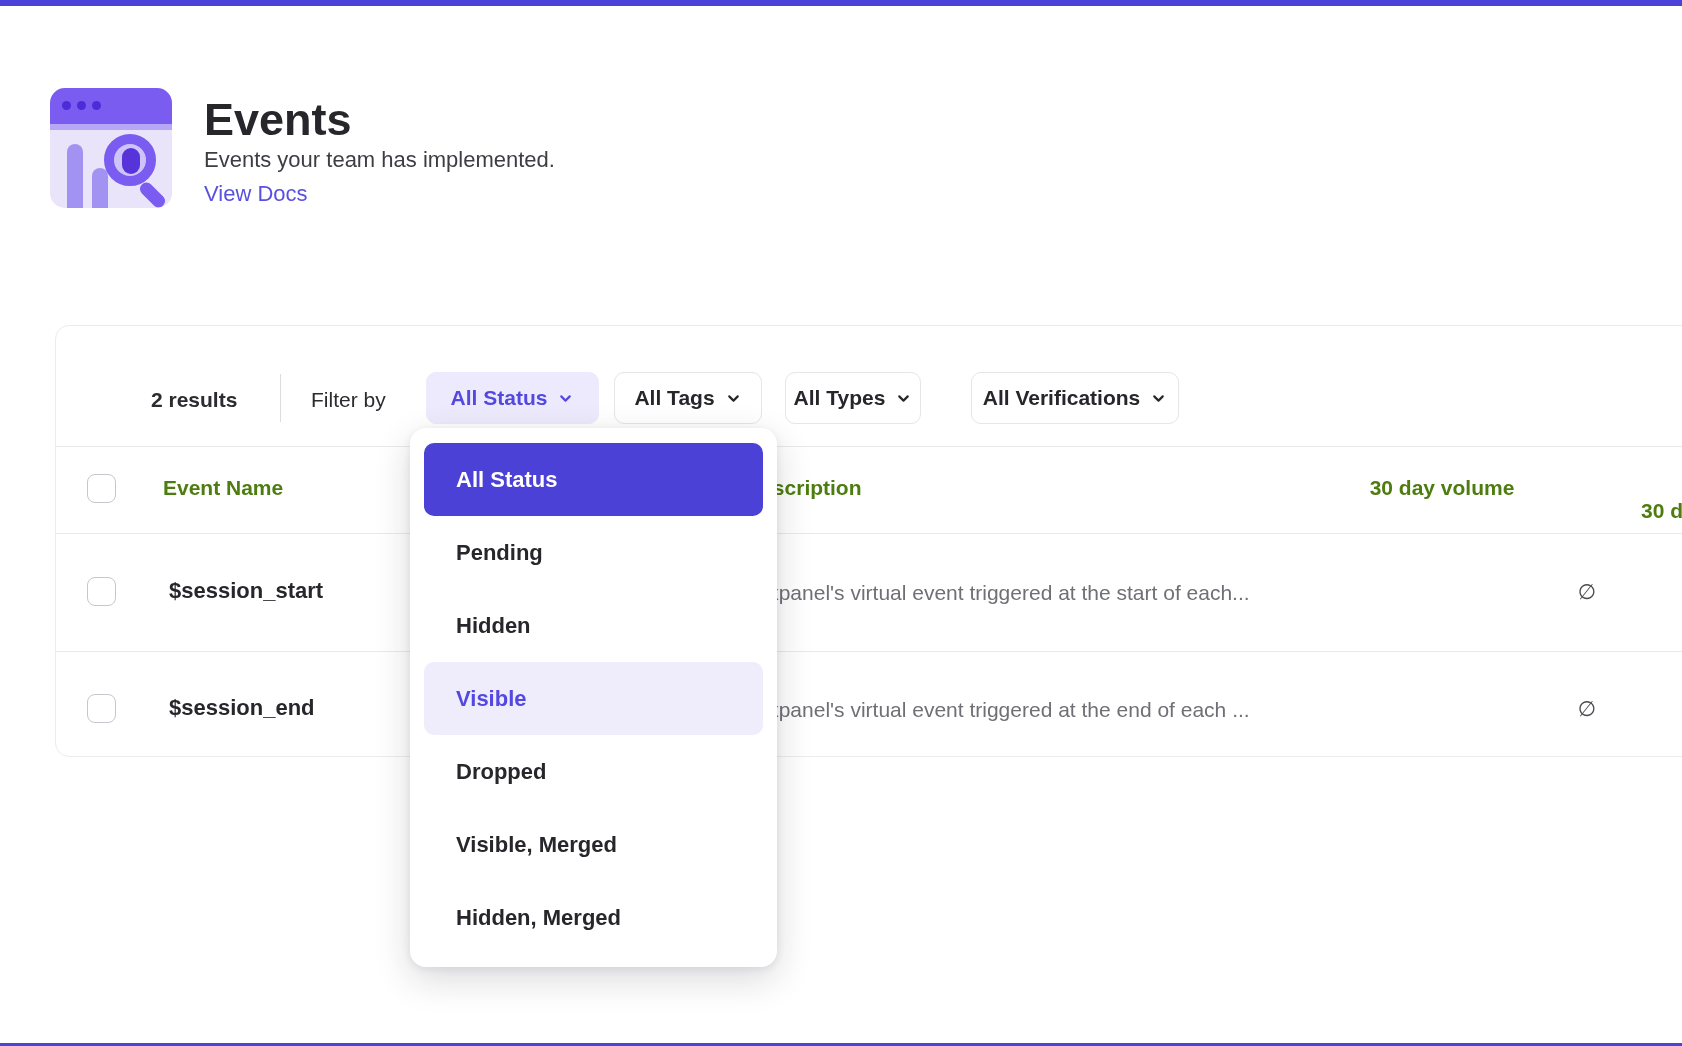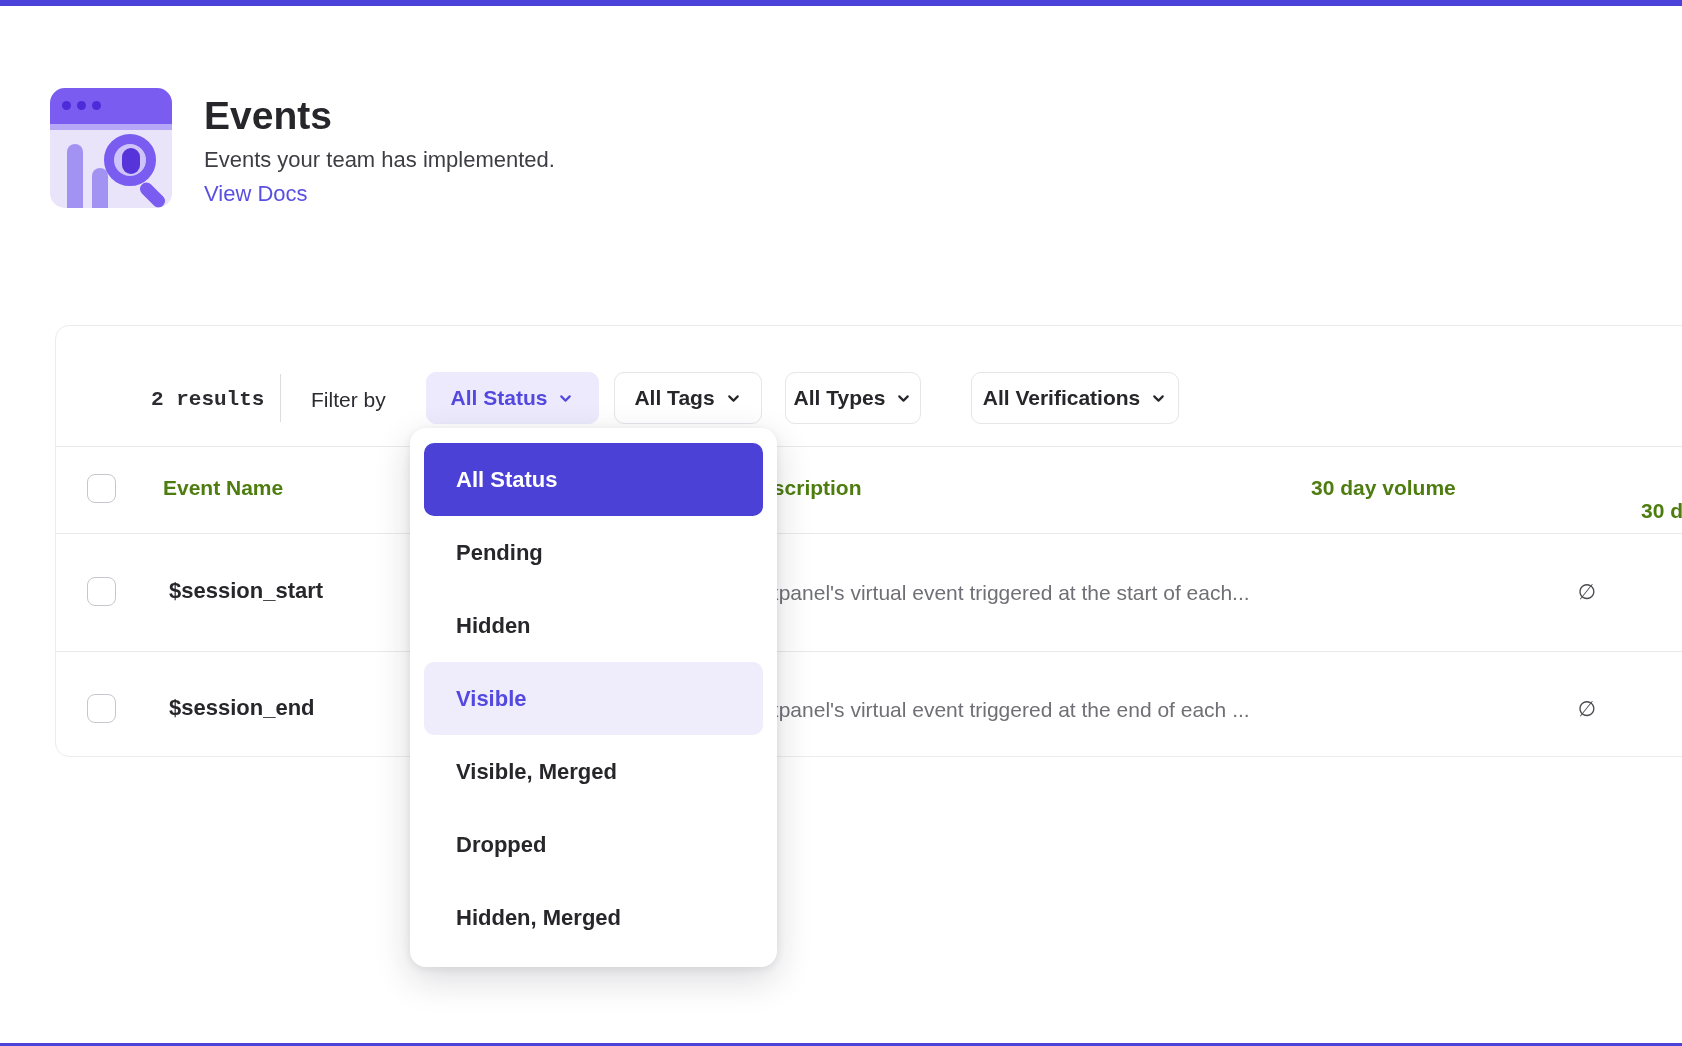--- a/index.html
+++ b/index.html
@@ -20,48 +20,48 @@
   .app-icon .bar { position: absolute; border-radius: 8px; background: #a293f3; }
   .app-icon .bar.b1 { left: 17px; top: 56px; width: 16px; height: 108px; }
   .app-icon .bar.b2 { left: 42px; top: 80px; width: 16px; height: 84px; }
   .app-icon .mag-ring { position: absolute; left: 54px; top: 46px; width: 52px; height: 52px;
               border: 10px solid #7a5cf0; border-radius: 50%; background: #cfc4f9; }
   .app-icon .mag-lens { position: absolute; left: 72px; top: 60px; width: 18px; height: 26px;
               border-radius: 9px; background: #5634d9; }
   .app-icon .mag-handle { position: absolute; left: 96px; top: 92px; width: 13px; height: 30px;
               border-radius: 7px; background: #7a5cf0; transform: rotate(-45deg); }
 
-  .page-title { position: absolute; left: 204px; top: 94px; font-size: 39px; font-weight: 700; color: #26262b; }
+  .page-title { position: absolute; left: 204px; top: 94px; font-size: 45px; font-weight: 700; color: #26262b; }
   .page-subtitle { position: absolute; left: 204px; top: 147px; font-size: 22px; font-weight: 400; color: #3d3d44; }
   .docs-link { position: absolute; left: 204px; top: 181px; font-size: 22px; font-weight: 500; color: #5a50e0; cursor: pointer; }
 
   
   .card { position: absolute; left: 55px; top: 325px; width: 1700px; height: 432px;
           background: #fff; border: 1px solid #ececf0; border-radius: 14px; }
 
-  .results-count { position: absolute; left: 95px; top: 62px; font-size: 21px; font-weight: 600; color: #2b2b30; font-family: Liberation Mono, monospace; }
+  .results-count { position: absolute; left: 95px; top: 62px; font-size: 21px; font-weight: 600; color: #2b2b30; }
   .vdivider { position: absolute; left: 224px; top: 48px; width: 1px; height: 48px; background: #dcdce1; }
   .filter-by { position: absolute; left: 255px; top: 62px; font-size: 21px; font-weight: 400; color: #2b2b30; }
 
   .chip { position: absolute; top: 46px; height: 52px; border-radius: 10px; display: flex;
           align-items: center; justify-content: center; gap: 10px; font-size: 21px; font-weight: 600;
           background: #ffffff; border: 1px solid #e5e5ea; color: #26262b; cursor: pointer; }
   .chip.active { background: #eceafc; border: 1px solid #eceafc; color: #5348df; }
   .chip svg { flex: 0 0 auto; }
 
   .h-line { position: absolute; left: 0; width: 100%; height: 1px; background: #e9e9ed; }
 
   .checkbox { position: absolute; left: 31px; width: 29px; height: 29px; border: 1.5px solid #c6c6cd;
               border-radius: 8px; background: #fff; cursor: pointer; }
 
   .col-header { position: absolute; font-size: 21px; font-weight: 700; color: #4d7c0f; white-space: nowrap; }
   .cell-name { position: absolute; left: 113px; font-size: 22px; font-weight: 600; color: #26262b; white-space: nowrap; cursor: pointer; }
   .cell-desc { position: absolute; left: 690px; font-size: 21px; font-weight: 400; color: #6f6f75; white-space: nowrap; }
   .cell-volume { position: absolute; left: 1340px; width: 200px; text-align: right; font-size: 21px; color: #4a4a50; }
-  .vol-header { left: 1255px; width: 262px; text-align: left; }
+  .vol-header { left: 1255px; width: 262px; text-align: center; }
   .clip-header { left: 1585px; margin-top: 23px; }
 
   
   .dropdown { position: absolute; left: 410px; top: 428px; width: 367px; height: 539px; background: #fff;
               border-radius: 16px; box-shadow: 0 12px 36px rgba(25,25,45,.16), 0 2px 8px rgba(25,25,45,.08);
               padding: 15px 14px; z-index: 10; }
   .dd-item { height: 73px; border-radius: 10px; display: flex; align-items: center; padding-left: 32px;
              font-size: 22px; font-weight: 600; color: #26262b; cursor: pointer; }
   .dd-item.selected { background: #4b41d7; color: #ffffff; }
   .dd-item.highlighted { background: #efecfb; color: #5348df; }
@@ -142,19 +142,19 @@
       <div class="cell-desc" style="top:372px;">Mixpanel's virtual event triggered at the end of each ...</div>
       <div class="cell-volume" style="top:371px;">∅</div>
     </div>
   </div>
 
   <div class="dropdown">
     <div class="dd-item selected">All Status</div>
     <div class="dd-item">Pending</div>
     <div class="dd-item">Hidden</div>
     <div class="dd-item highlighted">Visible</div>
+    <div class="dd-item">Dropped</div>
     <div class="dd-item">Visible, Merged</div>
-    <div class="dd-item">Dropped</div>
     <div class="dd-item">Hidden, Merged</div>
   </div>
 
   <div class="bottombar"></div>
 </div>
 
 </body></html>

